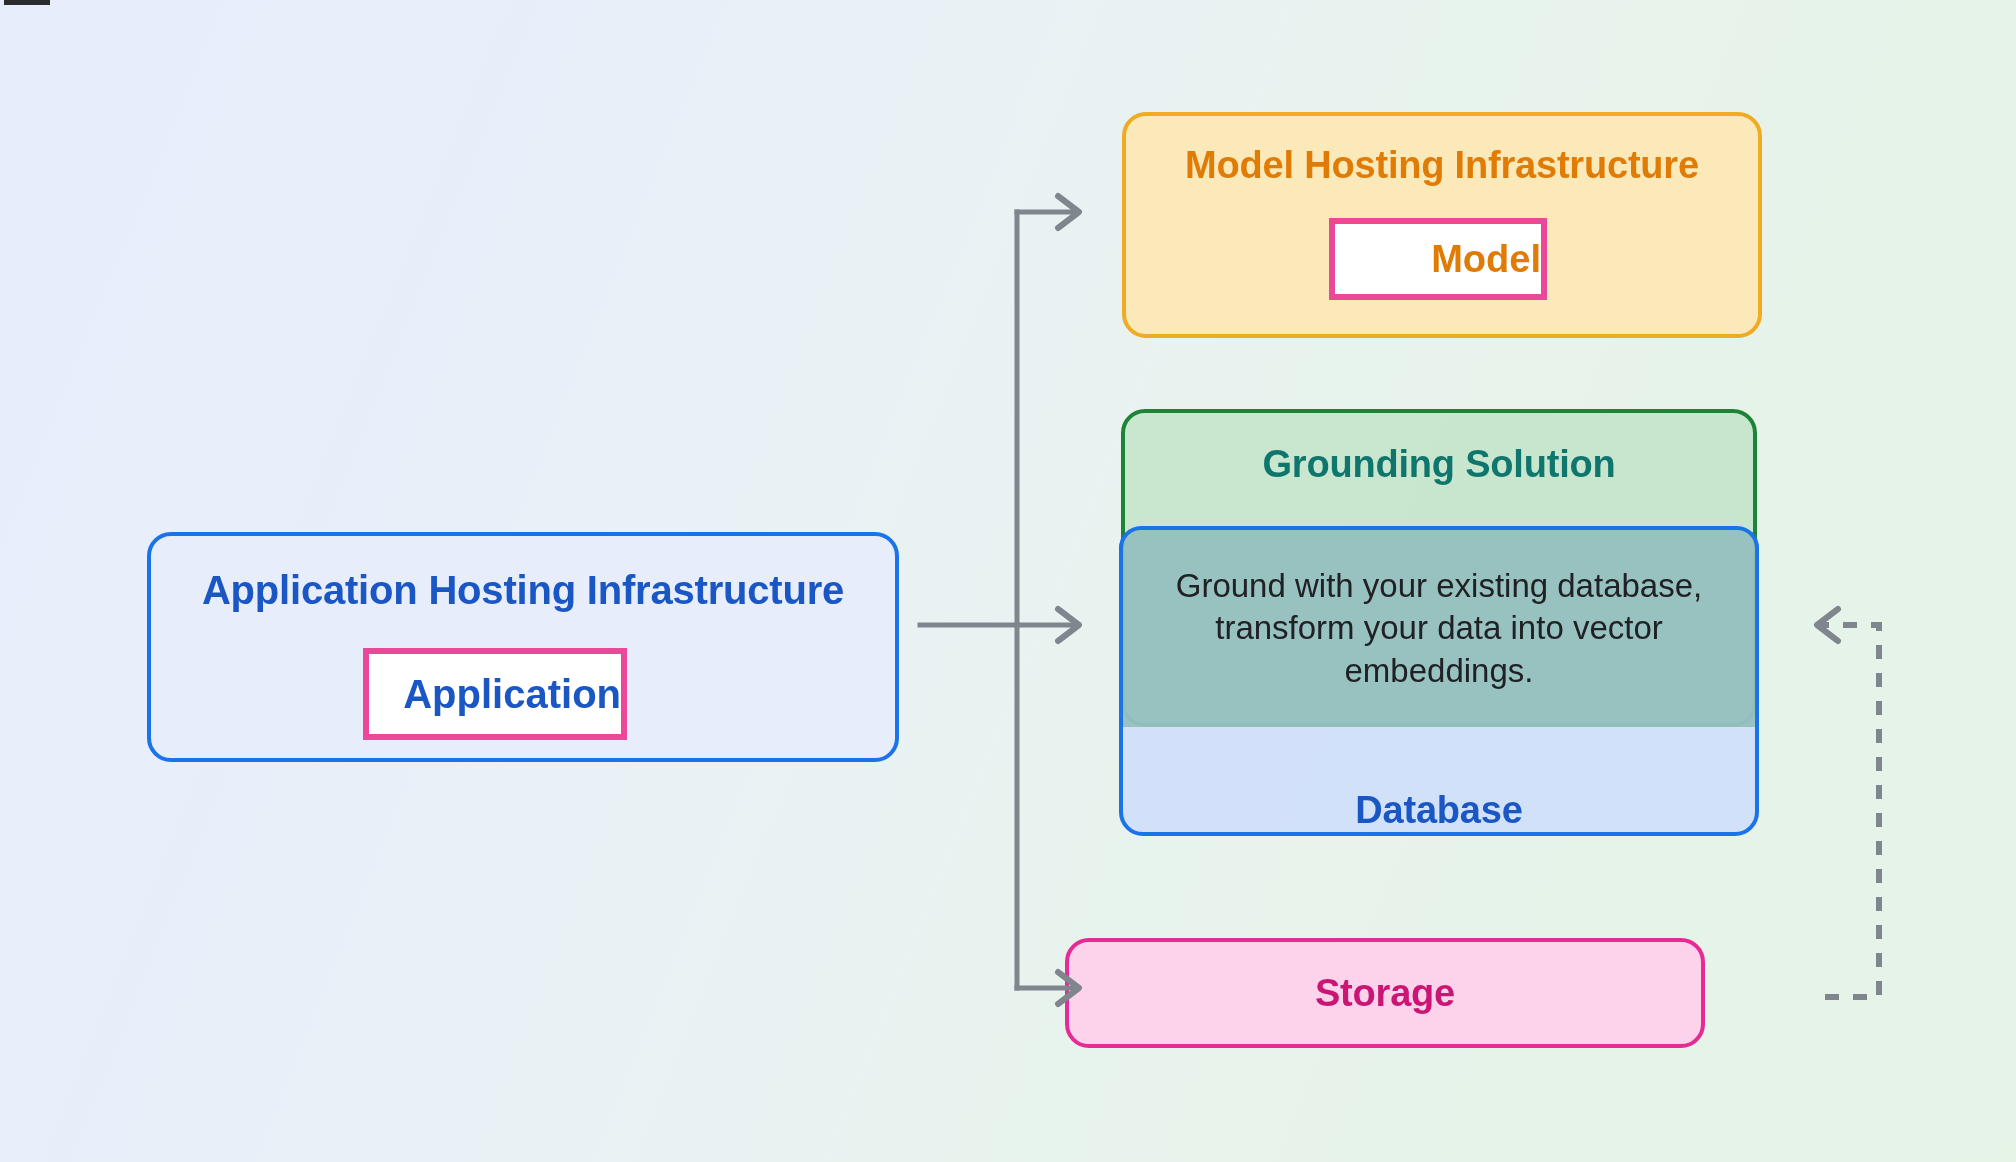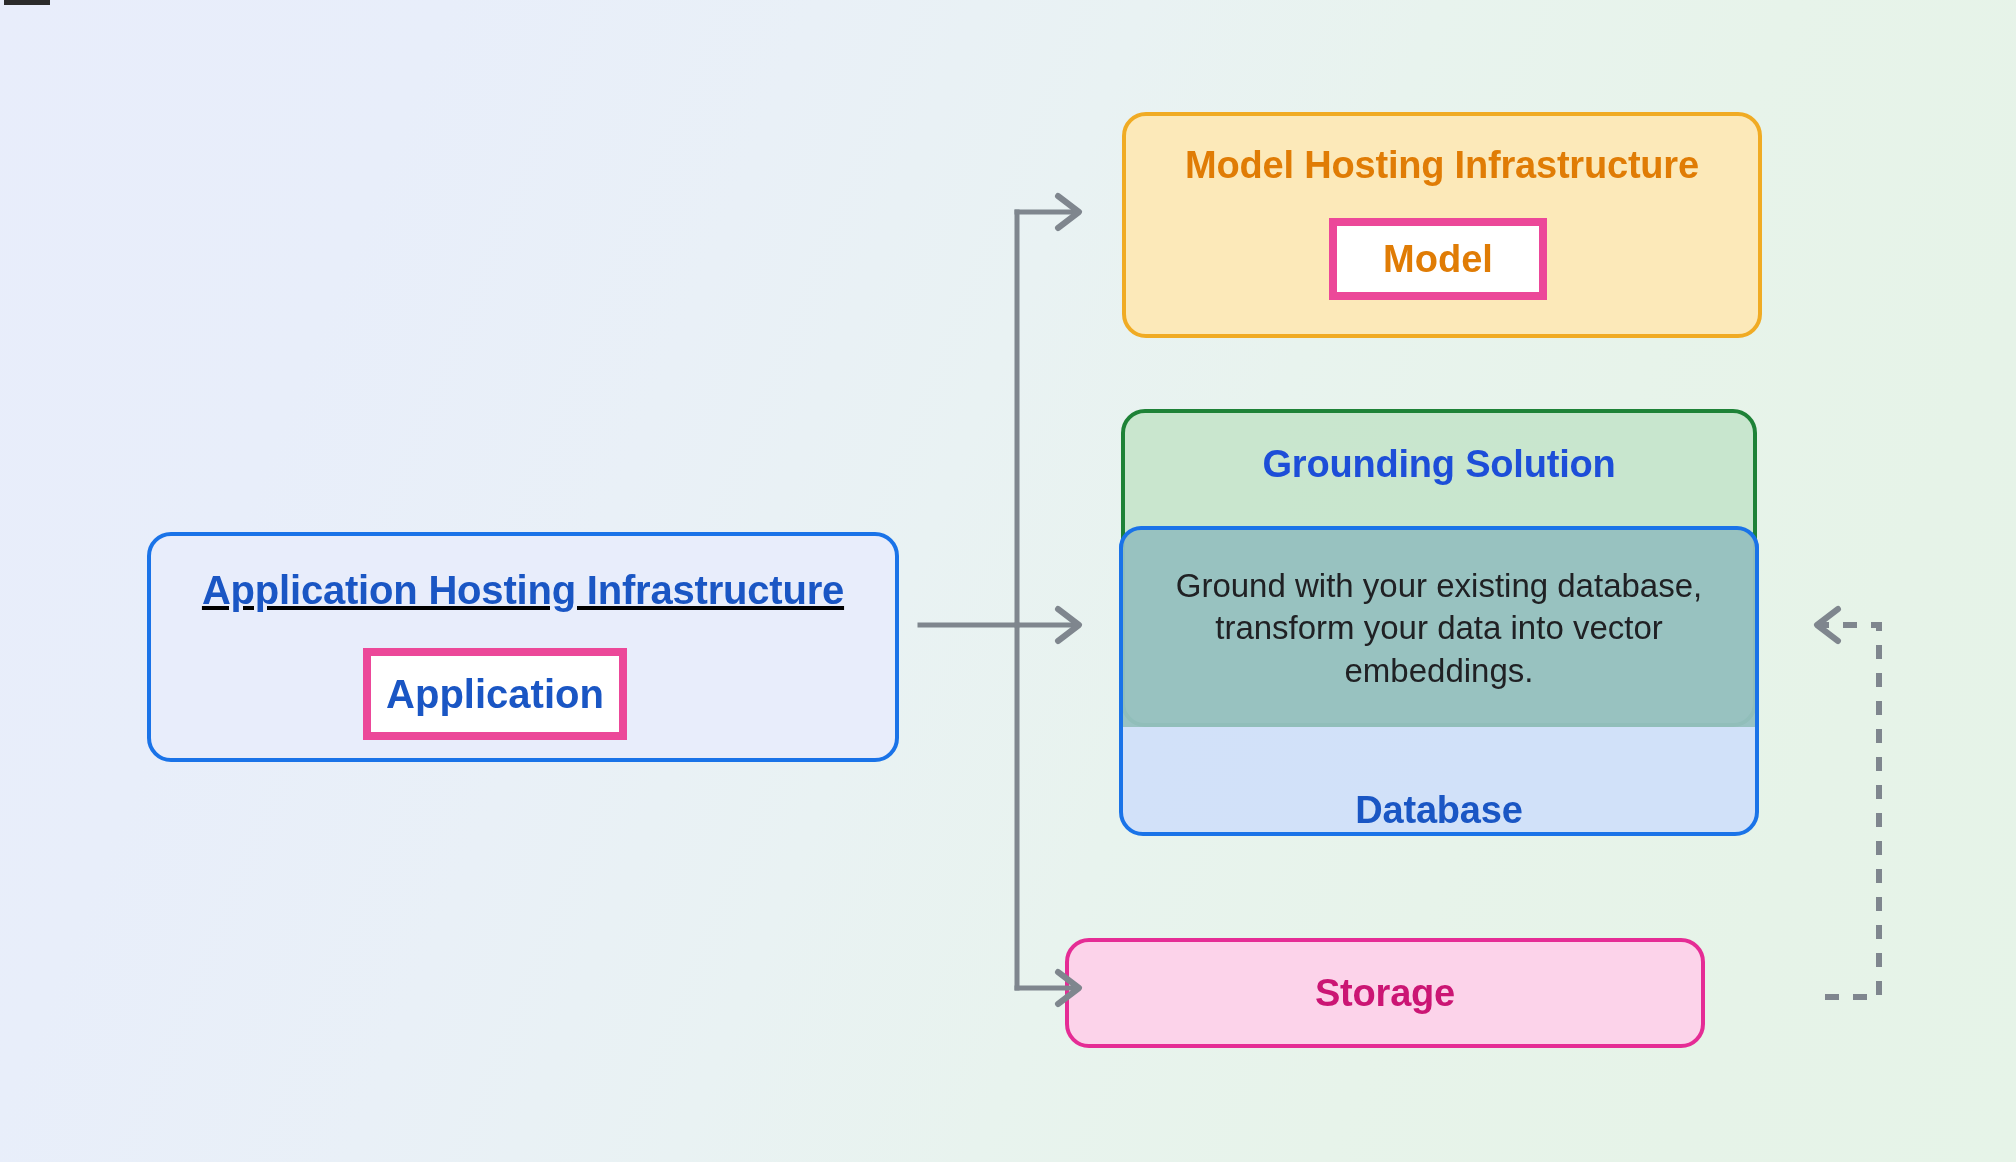--- a/index.html
+++ b/index.html
@@ -45,36 +45,35 @@
   }
 
   
   #app-box {
     left: 147px;
     top: 532px;
     width: 752px;
     height: 230px;
     background: #e8edfb;
     border: 4px solid #1a73e8;
-    text-decoration: underline;
   }
   #app-box .box-title {
     margin-top: 32px;
     font-size: 40px;
     font-weight: 700;
     color: #1a56c4;
     letter-spacing: -0.2px;
   }
   .inner-white {
     box-sizing: border-box;
     background: #ffffff;
-    border: 8px solid #ec4899;
+    border: 6px solid #ec4899;
     display: flex;
     align-items: center;
-    justify-content: center;
+    justify-content: flex-end;
   }
   #app-inner {
     position: absolute;
     left: 212px;
     top: 112px;
     width: 264px;
     height: 92px;
   }
   #app-inner .inner-label {
     font-size: 40px;
@@ -118,21 +117,21 @@
     width: 636px;
     height: 318px;
     background: rgba(198, 229, 203, 0.92);
     border: 4px solid #1e8237;
     z-index: 2;
   }
   #grounding-box .box-title {
     margin-top: 30px;
     font-size: 38px;
     font-weight: 700;
-    color: #1d4ed8;
+    color: #0f766e;
     letter-spacing: -0.2px;
   }
 
   
   #database-box {
     left: 1119px;
     top: 526px;
     width: 640px;
     height: 310px;
     background: rgba(207, 223, 250, 0.92);

